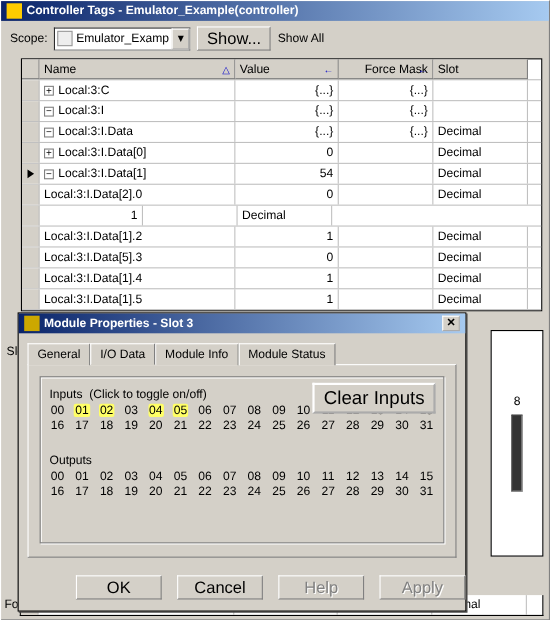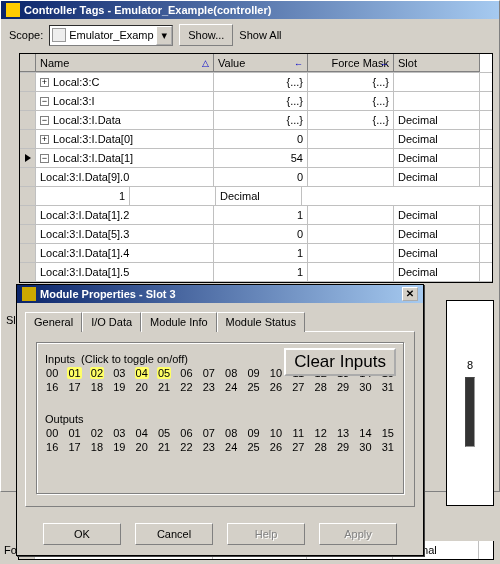--- a/index.html
+++ b/index.html
@@ -60,21 +60,21 @@
   }
   .btn {
     background: #d4d0c8;
     border: 1px solid #808080;
     border-top-color: #fff;
     border-left-color: #fff;
     padding: 2px 14px;
     height: 22px;
     cursor: pointer;
     font-family: inherit;
-    font-size: 11px;
+    font-size: 15px;
   }
   .btn.ellipsis { padding: 2px 8px; }
   .grid {
     margin: 2px 6px 0 18px;
     border: 1px solid #000;
     background: #fff;
   }
   .grid-header, .grid-row {
     display: flex;
     height: 19px;
@@ -208,21 +208,21 @@
     right: 18px;
     top: 16px;
     background: #d4d0c8;
     border: 2px outset #fff;
     padding: 2px 8px;
     cursor: pointer;
     font-size: 17px;
   }
   .dlg-buttons {
     display: flex;
-    justify-content: center;
+    justify-content: flex-end;
     gap: 14px;
     padding: 8px 0 10px 0;
   }
   .dlg-buttons .btn { width: 78px; padding: 2px 0;}
   .dlg-buttons .btn.disabled { color: #808080; text-shadow: 1px 1px 0 #fff;}
   .showall { cursor: default; }
   .right-panel {
     position: absolute;
     right: 6px;
     top: 300px;
@@ -267,21 +267,21 @@
   .strip-row div{
     border-right:1px solid #c0c0c0;
     padding: 2px 4px;
     display:flex;
     align-items:center;
   }
 </style>
 </head>
 <body>
 
-<div class="window" style="width:500px;height:492px;">
+<div class="window" style="width:500px;height:564px;">
   <div class="titlebar">
     <span class="icon"></span>
     <span>Controller Tags - Emulator_Example(controller)</span>
   </div>
 
   <div class="toolbar">
     <span>Scope:</span>
     <div class="combo">
       <span class="cicon"></span>
       <span class="ctxt">Emulator_Examp</span>
@@ -359,21 +359,21 @@
             <span class="tree-toggle">−</span>
             <span>Local:3:I.Data[1]</span>
           </div>
           <div class="col-value">54</div>
           <div class="col-force"></div>
           <div class="col-style">Decimal</div>
         </div>
         <div class="grid-row">
           <div class="col-rowhdr"></div>
           <div class="col-name indent4">
-            <span>Local:3:I.Data[9].0</span>
+            <span>Local:3:I.Data[2].0</span>
           </div>
           <div class="col-value">0</div>
           <div class="col-force"></div>
           <div class="col-style">Decimal</div>
         </div>
         <div class="grid-row">
           <div class="col-rowhdr"></div>
           <div class="col-value">1</div>
           <div class="col-force"></div>
           <div class="col-style">Decimal</div>

